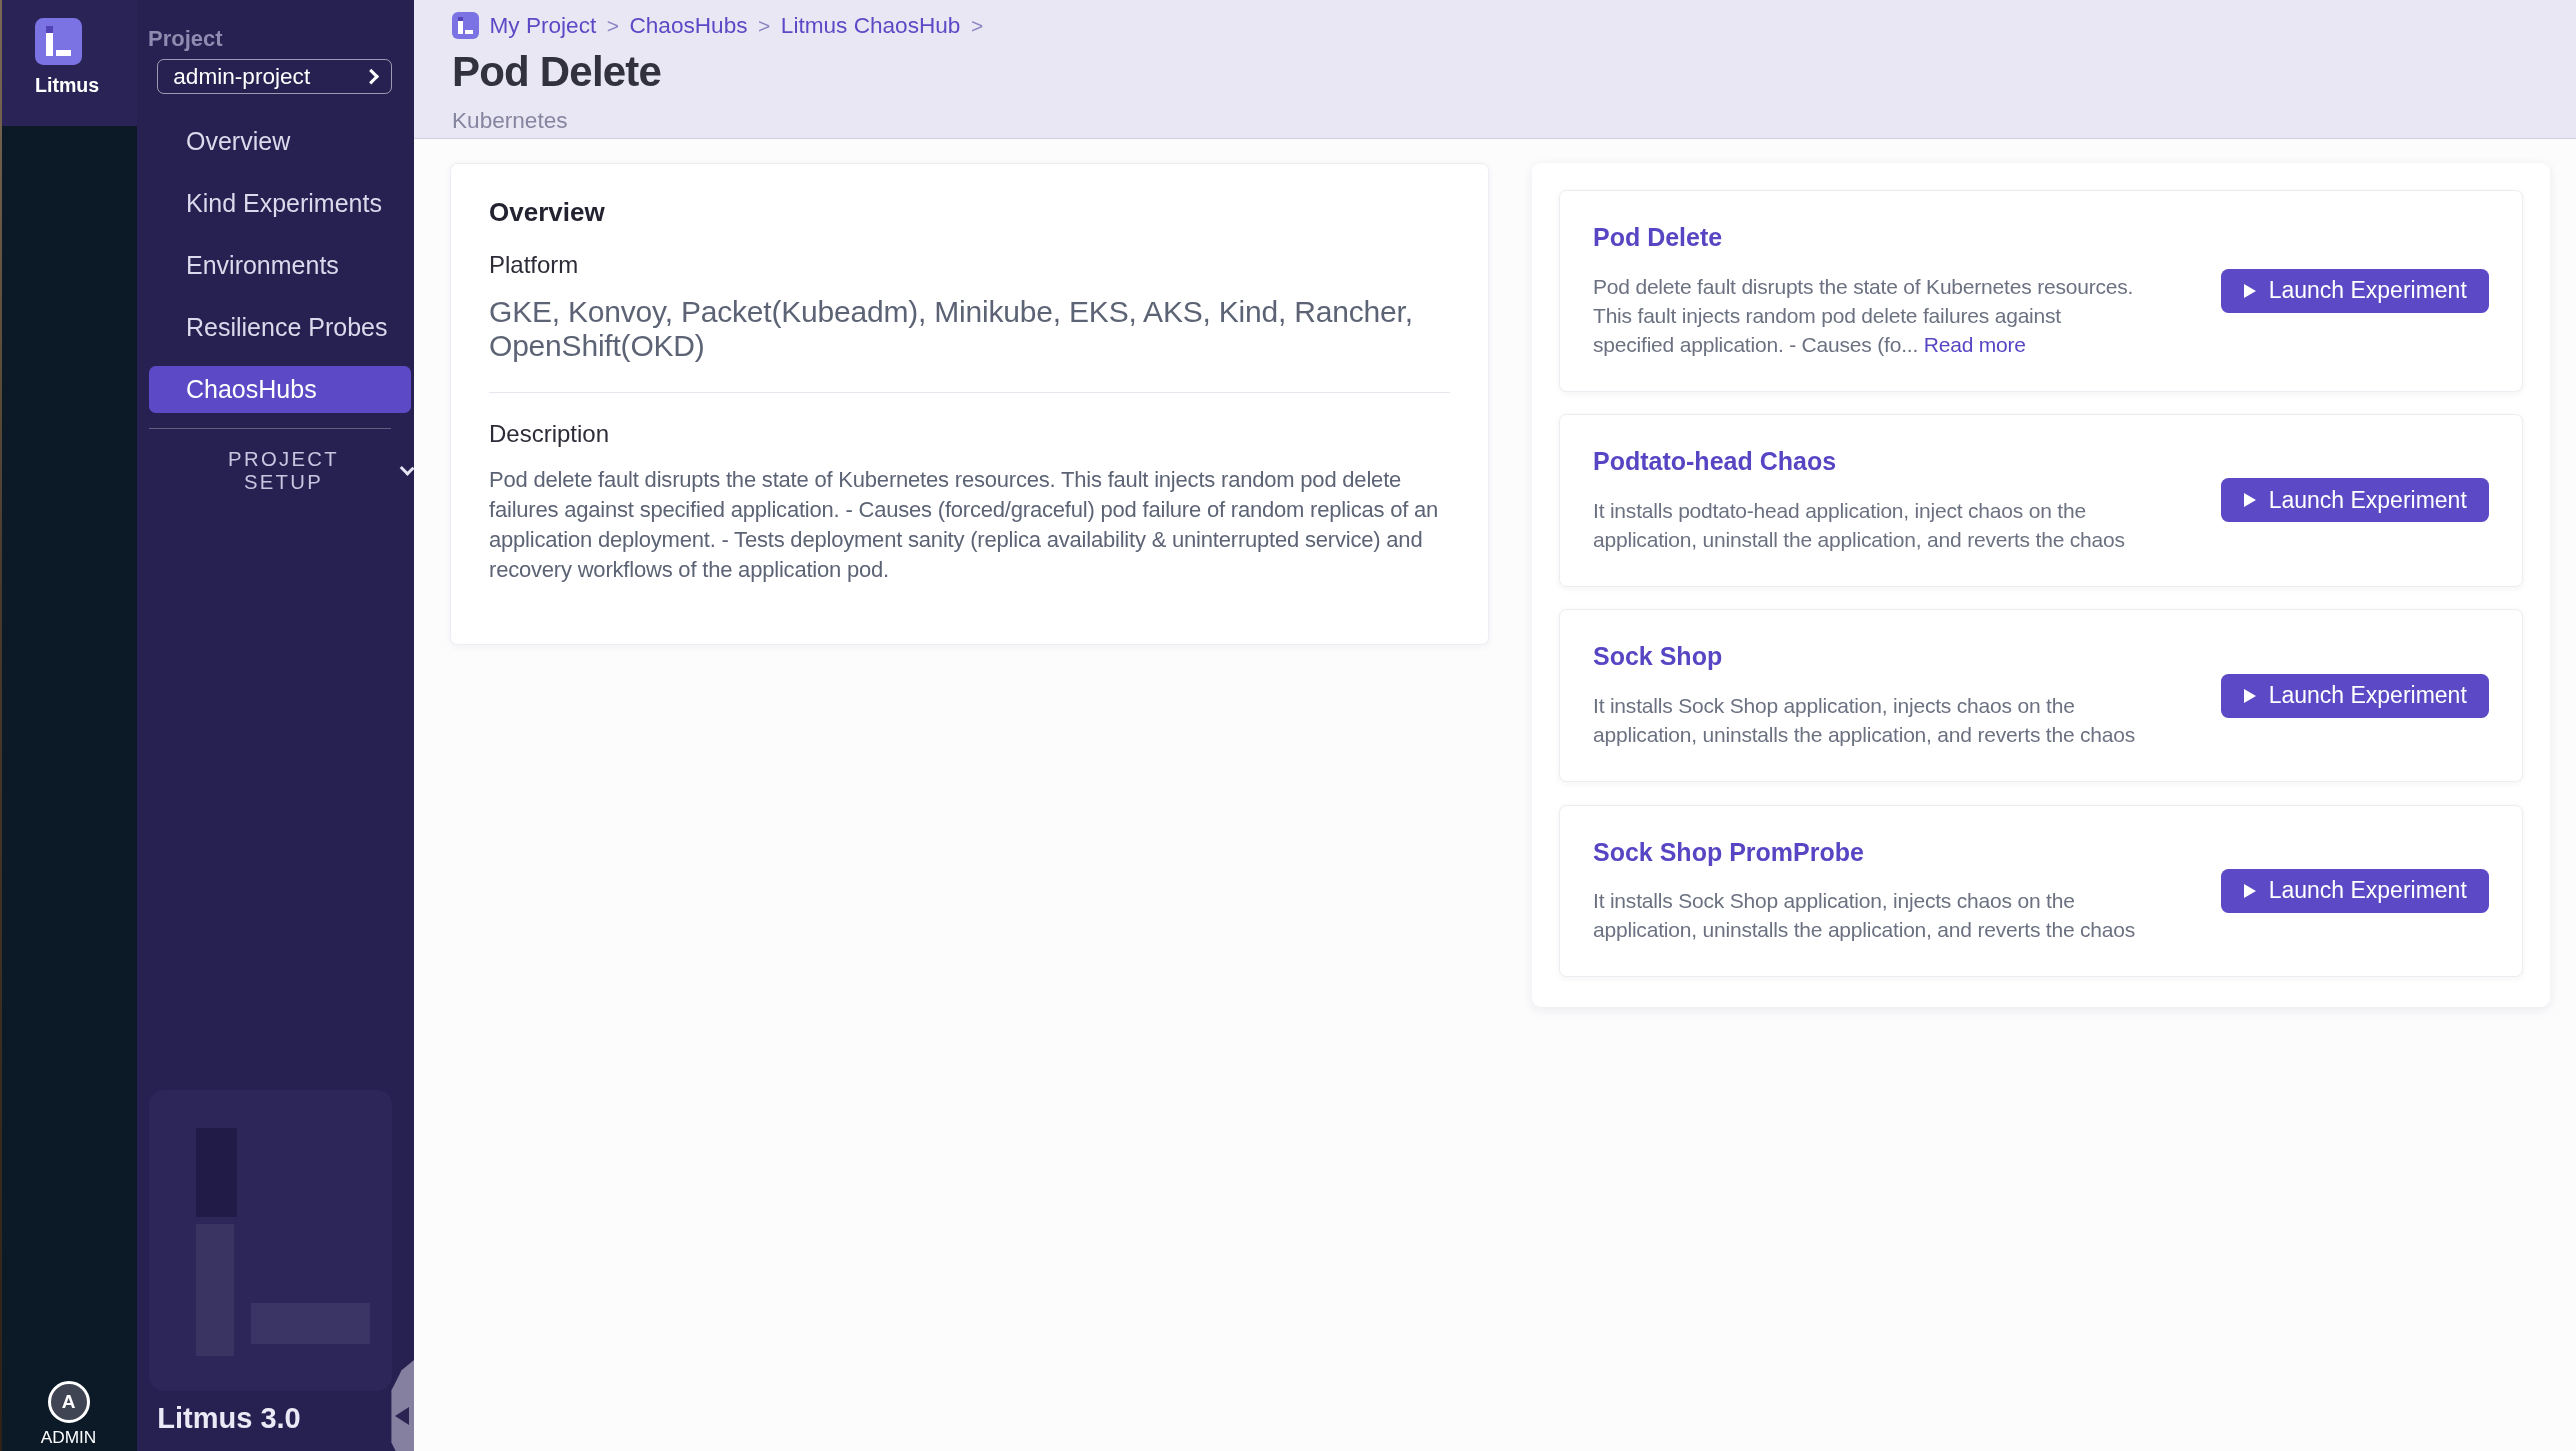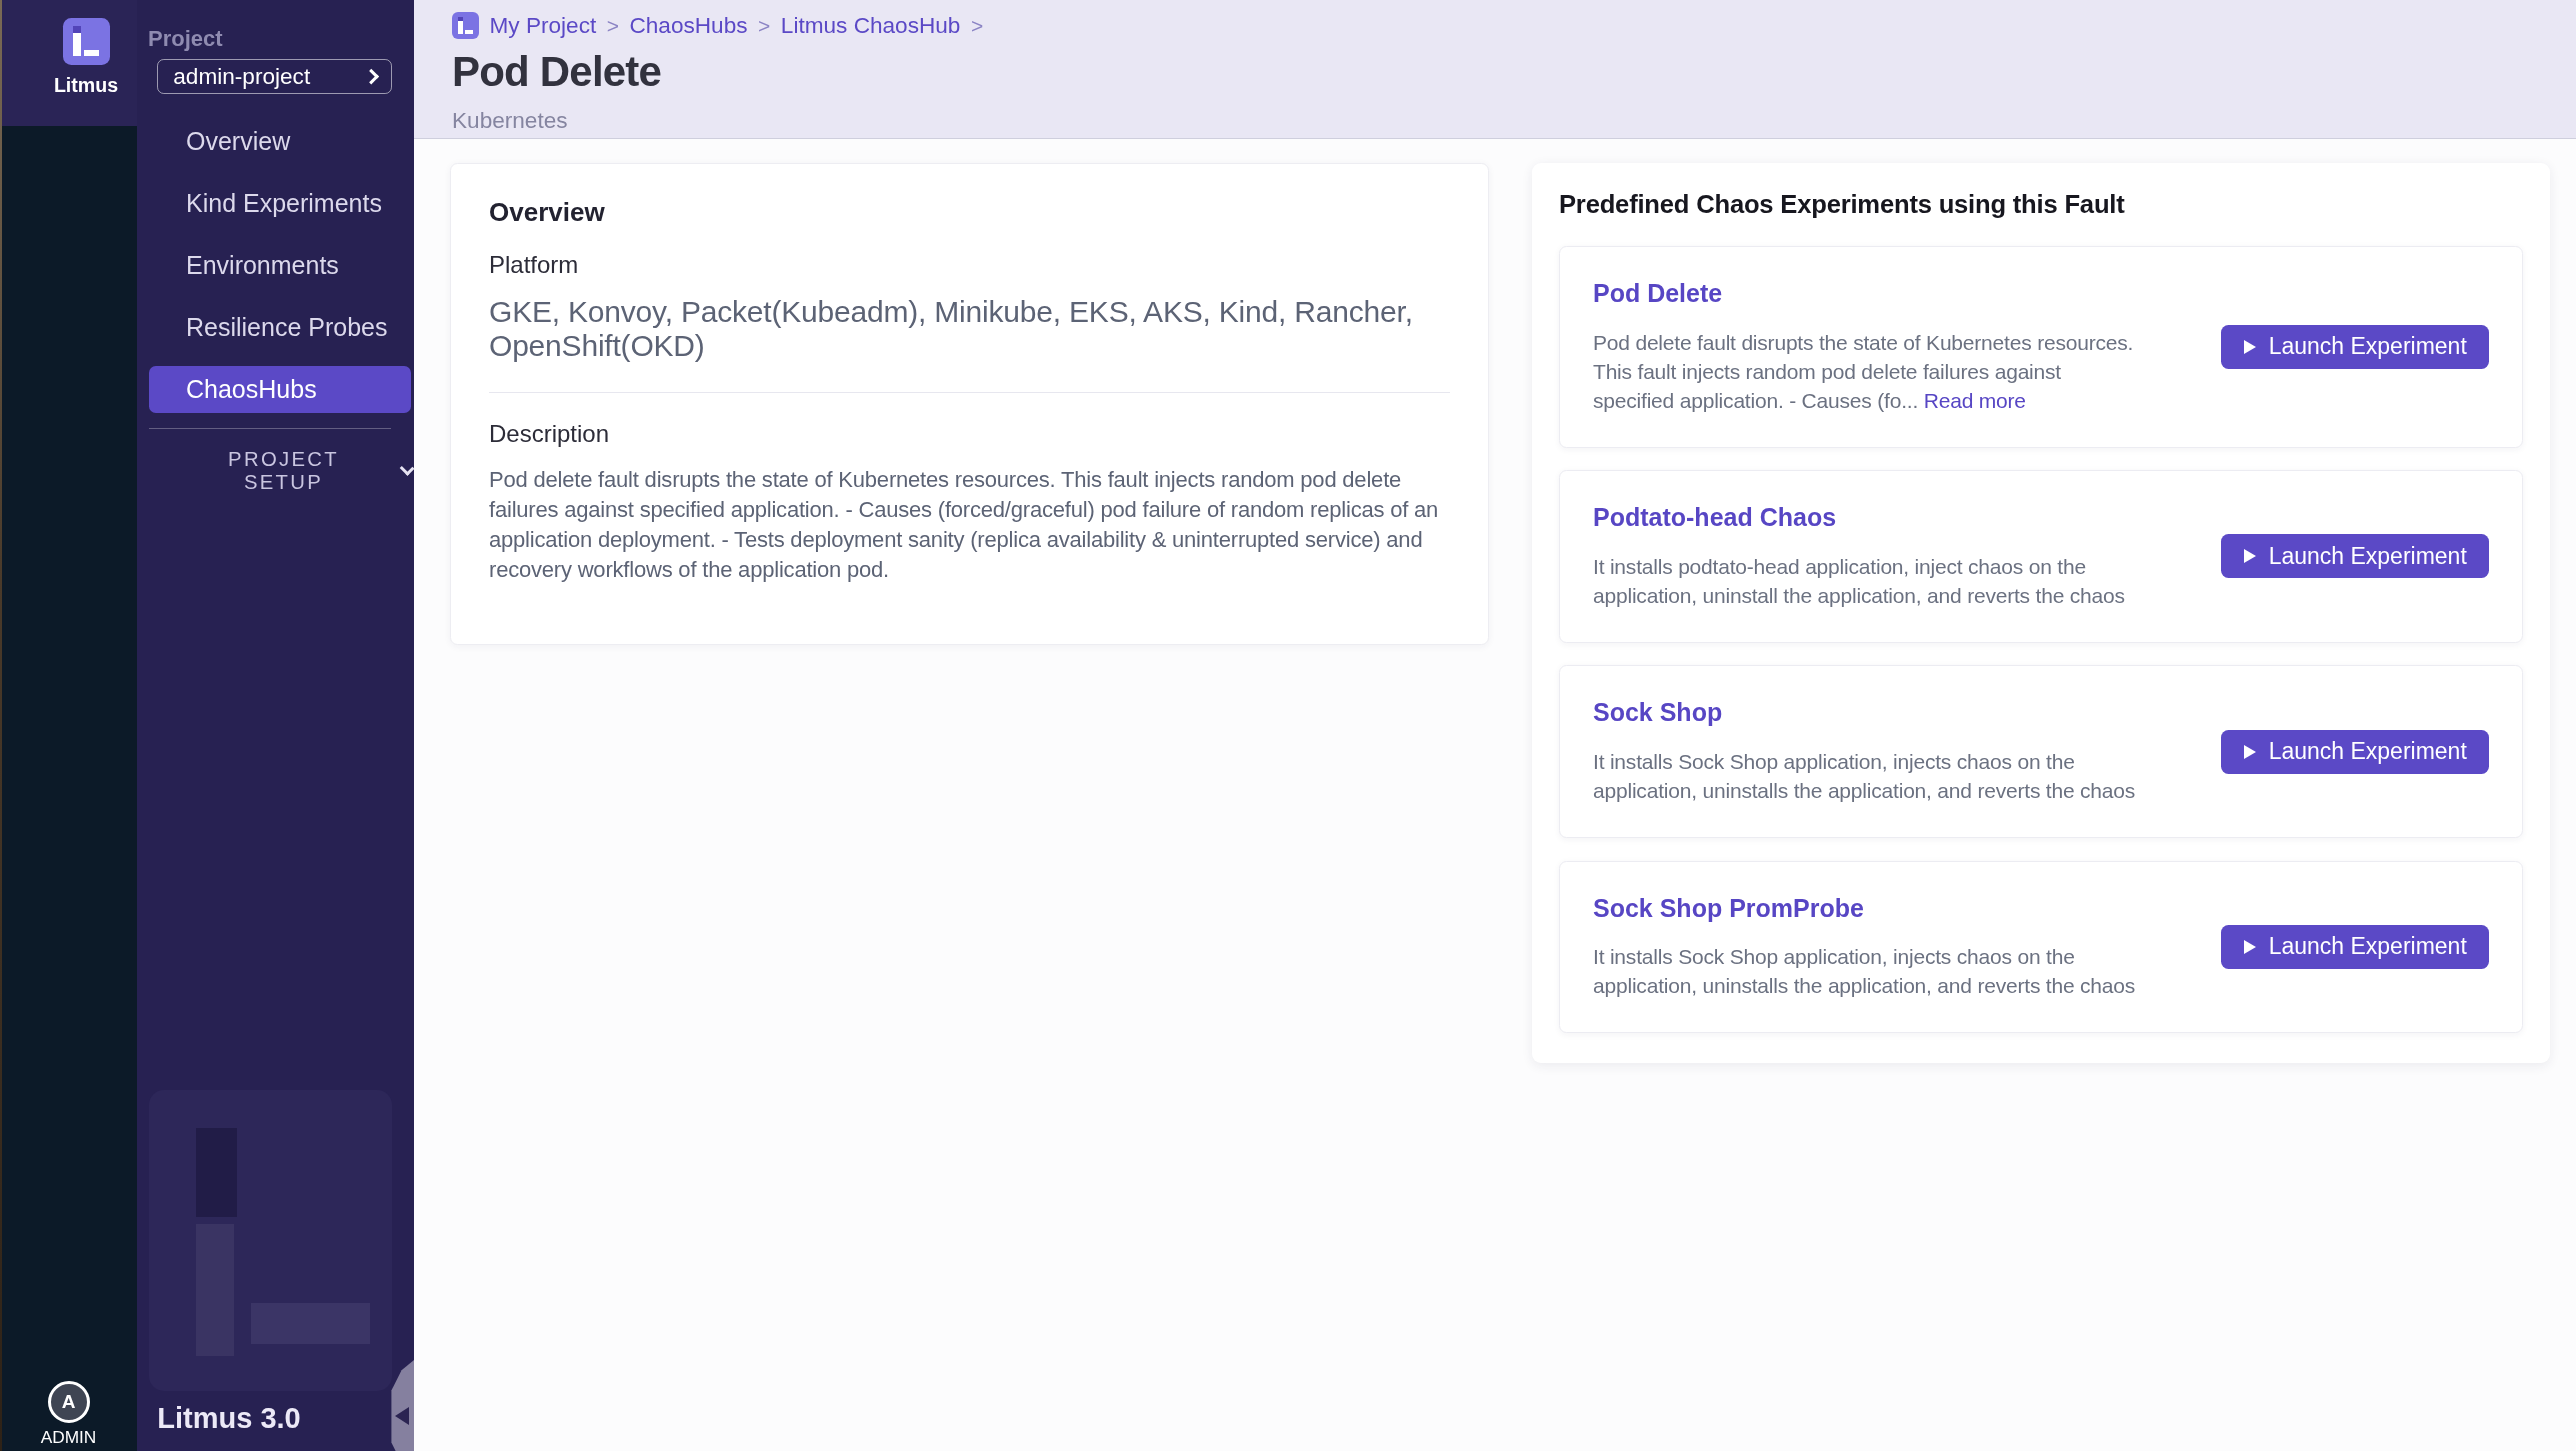--- a/index.html
+++ b/index.html
@@ -6,21 +6,21 @@
   html,body { width:2576px; height:1451px; }
   body { font-family:"Liberation Sans","DejaVu Sans",sans-serif; background:#fcfcfd; }
   .app { position:relative; width:2576px; height:1451px; overflow:hidden; }
 
   
   .edge-strip { position:absolute; left:0; top:0; width:2.3px; height:100%;
     background:linear-gradient(#7a6a55,#4a3a2a 40%,#2e2217); z-index:60; }
 
   
   .rail { position:absolute; left:0; top:0; width:137px; height:100%; background:#0c1a28; z-index:30; }
-  .rail-top { height:126px; background:#2a2456; display:flex; flex-direction:column; align-items:center; padding-top:18px;padding-left:35px; }
+  .rail-top { height:126px; background:#2a2456; display:flex; flex-direction:column; align-items:flex-start; padding-top:18px;padding-left:35px; }
   .logo-tile { position:relative; width:47px; height:47px; border-radius:8.3px; background:#7b73e3; cursor:pointer; }
   .logo-tile .lg-v   { position:absolute; left:10.5px; top:7.5px; width:7.5px; height:30px; background:#ffffff; }
   .logo-tile .lg-n   { position:absolute; left:10.5px; top:7.5px; width:7.5px; height:7.5px; background:#5244b8; }
   .logo-tile .lg-h   { position:absolute; left:21px; top:32px; width:15px; height:6px;  background:#ffffff; }
   .brand-name { margin-top:9px; color:#ffffff; font-size:19.6px; font-weight:700; }
   .rail-user { position:absolute; left:0; bottom:3px; width:137px; display:flex; flex-direction:column; align-items:center; cursor:pointer; }
   .avatar { width:42px; height:42px; border-radius:50%; background:#3f4553; border:3px solid #ffffff;
     display:flex; align-items:center; justify-content:center; color:#fff; font-size:19px; font-weight:700; }
   .admin-label { margin-top:4.5px; color:#ffffff; font-size:17.3px; }
 
@@ -184,21 +184,20 @@
       <article class="overview-card">
         <h2>Overview</h2>
         <div class="field-label">Platform</div>
         <div class="platform-value">GKE, Konvoy, Packet(Kubeadm), Minikube, EKS, AKS, Kind, Rancher, OpenShift(OKD)</div>
         <hr class="card-divider">
         <div class="field-label">Description</div>
         <p class="overview-desc">Pod delete fault disrupts the state of Kubernetes resources. This fault injects random pod delete failures against specified application. - Causes (forced/graceful) pod failure of random replicas of an application deployment. - Tests deployment sanity (replica availability &amp; uninterrupted service) and recovery workflows of the application pod.</p>
       </article>
 
       <aside class="experiments-panel">
-        <h2>Predefined Chaos Experiments using this Fault</h2>
 
         <div class="exp-card">
           <div class="exp-info">
             <a class="exp-title">Pod Delete</a>
             <p class="exp-desc"><span>Pod delete fault disrupts the state of Kubernetes resources. This fault injects random pod delete failures against specified application. - Causes (fo...</span>
               <span class="read-more">Read more</span></p>
           </div>
           <button class="launch-btn">
             <span class="play-icon"></span>
             <span>Launch Experiment</span>

